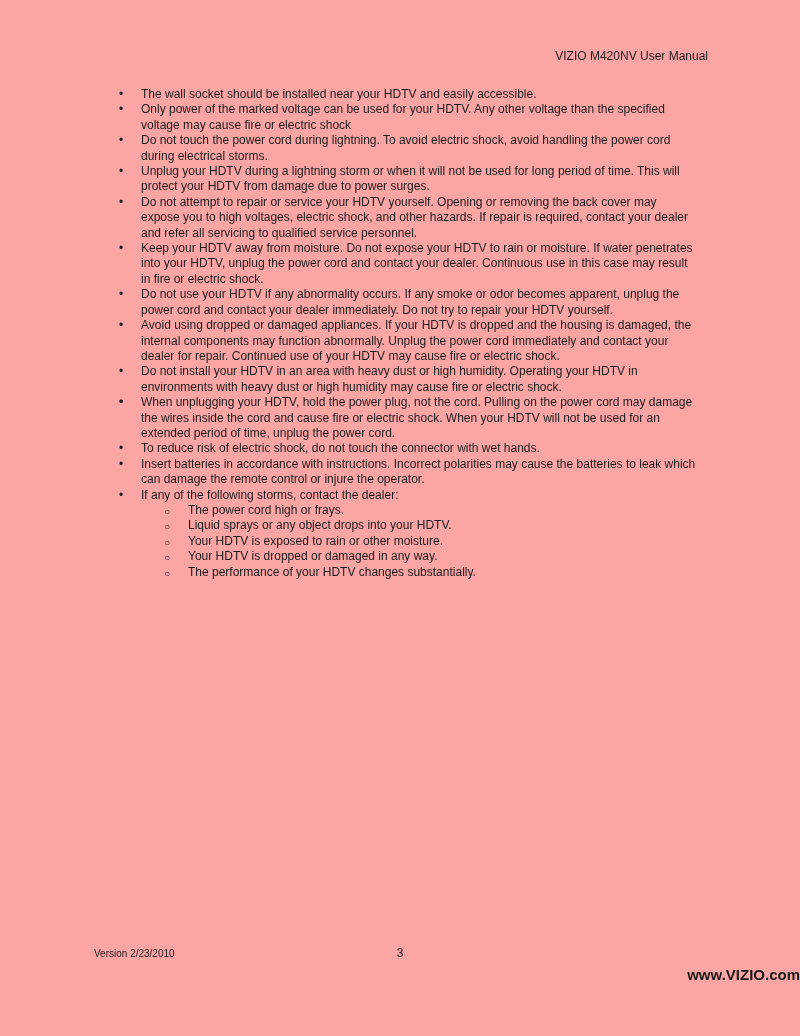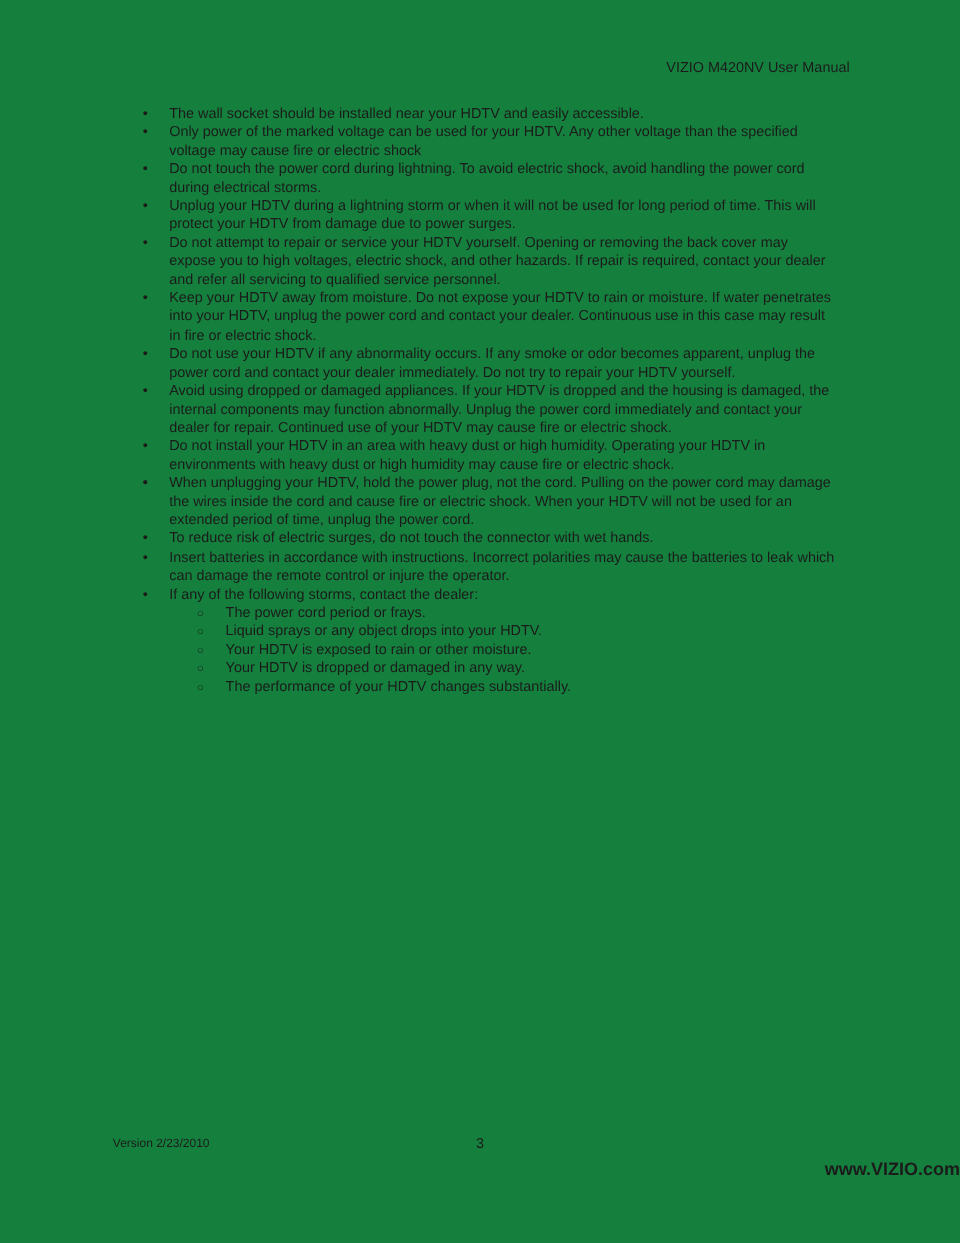--- a/index.html
+++ b/index.html
@@ -4,21 +4,21 @@
 <style>
   html, body {
     margin: 0;
     padding: 0;
     background: #ffffff;
   }
   .page {
     position: relative;
     width: 800px;
     height: 1036px;
-    background: #15803d;
+    background: #fca5a5;
     font-family: "Liberation Sans", sans-serif;
     color: #1b1b1b;
     overflow: hidden;
   }
   .header {
     position: absolute;
     top: 49px;
     left: 94px;
     right: 92px;
     text-align: right;
@@ -103,25 +103,25 @@
       <li><span class="marker">•</span><span>Only power of the marked voltage can be used for your HDTV. Any other voltage than the specified voltage may cause fire or electric shock</span></li>
       <li><span class="marker">•</span><span>Do not touch the power cord during lightning. To avoid electric shock, avoid handling the power cord during electrical storms.</span></li>
       <li><span class="marker">•</span><span>Unplug your HDTV during a lightning storm or when it will not be used for long period of time. This will protect your HDTV from damage due to power surges.</span></li>
       <li><span class="marker">•</span><span>Do not attempt to repair or service your HDTV yourself. Opening or removing the back cover may expose you to high voltages, electric shock, and other hazards. If repair is required, contact your dealer and refer all servicing to qualified service personnel.</span></li>
       <li><span class="marker">•</span><span>Keep your HDTV away from moisture. Do not expose your HDTV to rain or moisture. If water penetrates into your HDTV, unplug the power cord and contact your dealer. Continuous use in this case may result in fire or electric shock.</span></li>
       <li><span class="marker">•</span><span>Do not use your HDTV if any abnormality occurs. If any smoke or odor becomes apparent, unplug the power cord and contact your dealer immediately. Do not try to repair your HDTV yourself.</span></li>
       <li><span class="marker">•</span><span>Avoid using dropped or damaged appliances. If your HDTV is dropped and the housing is damaged, the internal components may function abnormally. Unplug the power cord immediately and contact your dealer for repair.  Continued use of your HDTV may cause fire or electric shock.</span></li>
       <li><span class="marker">•</span><span>Do not install your HDTV in an area with heavy dust or high humidity. Operating your HDTV in environments with heavy dust or high humidity may cause fire or electric shock.</span></li>
       <li><span class="marker">•</span></li>
       <li><span class="marker">•</span><span>When unplugging your HDTV, hold the power plug, not the cord. Pulling on the power cord may damage the wires inside the cord and cause fire or electric shock. When your HDTV will not be used for an extended period of time, unplug the power cord.</span></li>
-      <li><span class="marker">•</span><span>To reduce risk of electric surges, do not touch the connector with wet hands.</span></li>
+      <li><span class="marker">•</span><span>To reduce risk of electric shock, do not touch the connector with wet hands.</span></li>
       <li><span class="marker">•</span><span>Insert batteries in accordance with instructions. Incorrect polarities may cause the batteries to leak which can damage the remote control or injure the operator.</span></li>
       <li><span class="marker">•</span><span>If any of the following storms, contact the dealer:</span>
         <ul class="subbullets">
-          <li><span class="submarker">○</span><span>The power cord period or frays.</span></li>
+          <li><span class="submarker">○</span><span>The power cord high or frays.</span></li>
           <li><span class="submarker">○</span><span>Liquid sprays or any object drops into your HDTV.</span></li>
           <li><span class="submarker">○</span><span>Your HDTV is exposed to rain or other moisture.</span></li>
           <li><span class="submarker">○</span><span>Your HDTV is dropped or damaged in any way.</span></li>
           <li><span class="submarker">○</span><span>The performance of your HDTV changes substantially.</span></li>
         </ul>
       </li>
     </ul>
   </div>
 
   <div class="footer-version">Version 2/23/2010</div>

